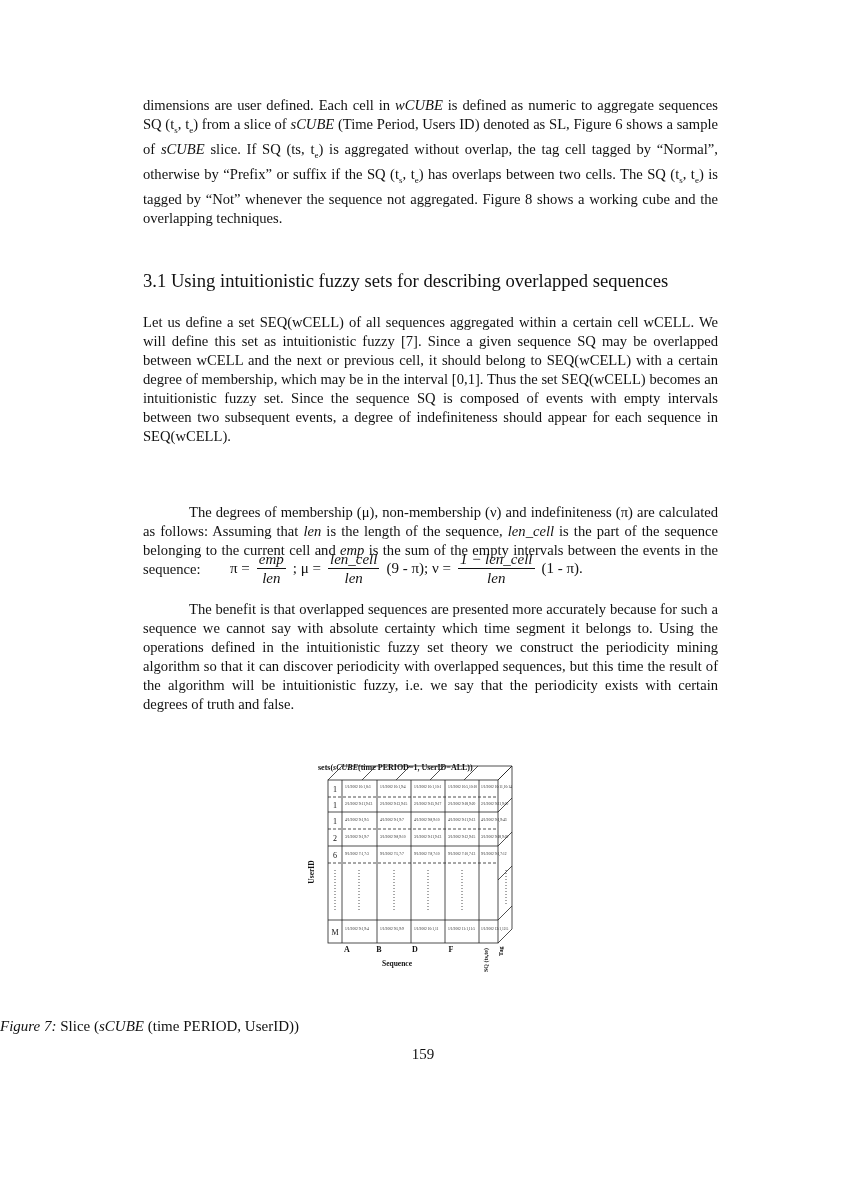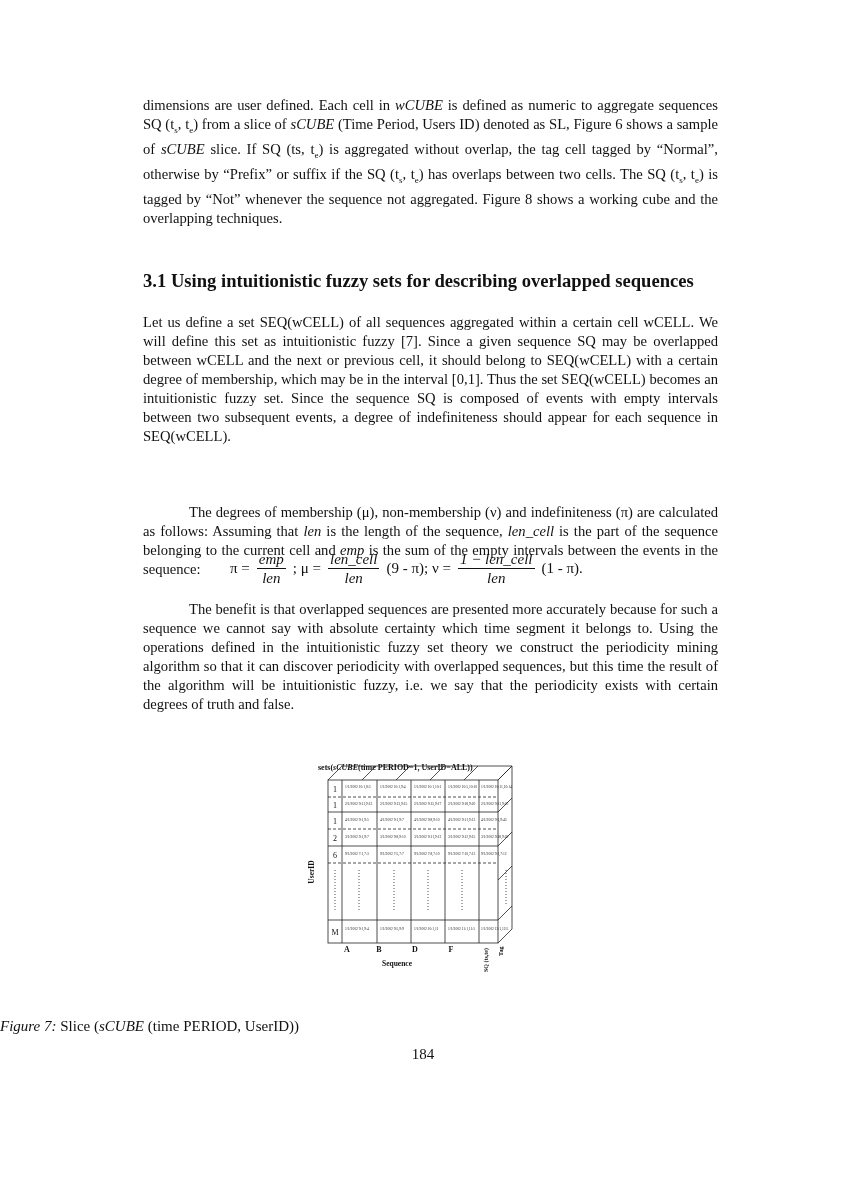--- a/index.html
+++ b/index.html
@@ -2,21 +2,21 @@
 <html><head>
 <meta charset="utf-8">
 <style>
   html, body { margin:0; padding:0; background:#ffffff; }
   body { width:846px; height:1197px; position:relative; overflow:hidden;
          font-family:"Liberation Serif", serif; color:#111; }
   .para { position:absolute; left:143px; width:575px; font-size:14.6px; line-height:19px;
           text-align:justify; }
   .para span.i { font-style:italic; }
   .indent { text-indent:46px; }
-  .heading { position:absolute; left:143px; top:270px; width:600px; font-weight:bold;
+  .heading { position:absolute; left:143px; top:270px; width:600px; font-weight:normal;
              font-size:18.6px; }
   .formula { position:absolute; left:230px; top:542px; height:52px; font-size:15px;
              display:flex; align-items:center; gap:4px; }
   .frac { display:inline-flex; flex-direction:column; align-items:center; font-style:italic; margin:0 3px; }
   .frac .num { padding:0 2px; border-bottom:1px solid #111; line-height:18px; }
   .frac .den { line-height:18px; }
   .figure { position:absolute; left:300px; top:760px; width:240px; height:225px; }
   .fig-title { position:absolute; left:318px; top:763px; font-size:8px; font-weight:bold; white-space:nowrap; }
   .caption { position:absolute; left:0; width:846px; text-align:left; top:1018px; font-size:15px; }
   .caption .i { font-style:italic; }
@@ -159,13 +159,13 @@
   <text x="97" y="206" font-size="7.5" font-weight="bold" text-anchor="middle" fill="#111">Sequence</text>
   <text transform="translate(14,112) rotate(-90)" font-size="7.5" font-weight="bold" text-anchor="middle" fill="#111">UserID</text>
   <text transform="translate(188,212) rotate(-90)" font-size="6" font-weight="bold" fill="#111">SQ (ts,te)</text>
   <text transform="translate(203,196) rotate(-90)" font-size="6" font-weight="bold" fill="#111">Tag</text>
 </svg>
 
 <div class="caption">
   <span class="i">Figure 7:</span><span> Slice (</span><span class="i">sCUBE</span><span> (time PERIOD, UserID))</span>
 </div>
 
-<div class="pagenum">184</div>
+<div class="pagenum">159</div>
 
 </body></html>

